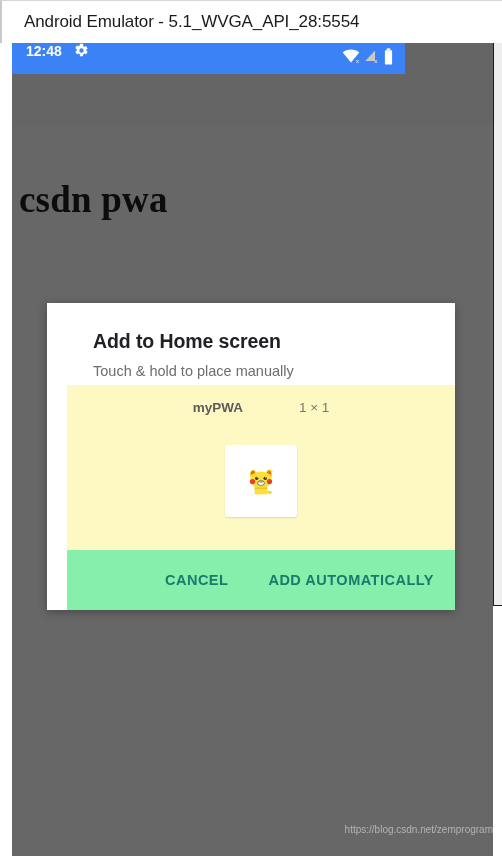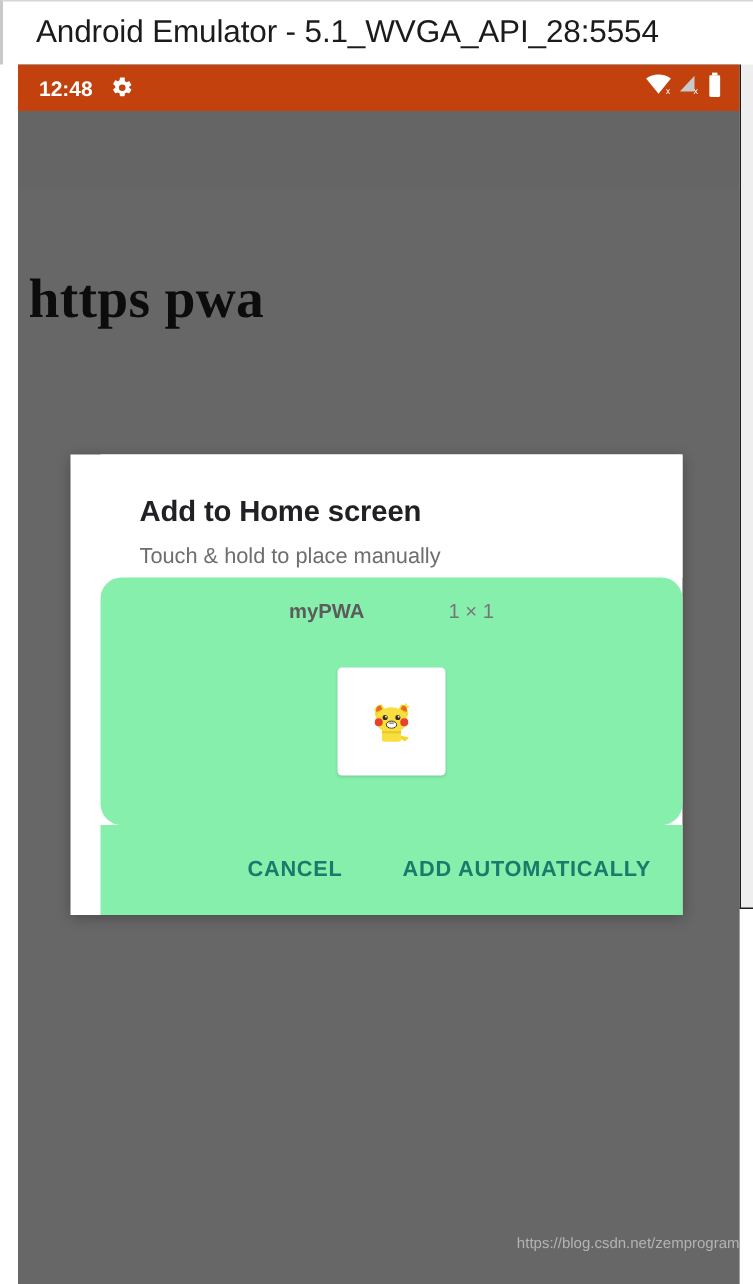--- a/index.html
+++ b/index.html
@@ -20,21 +20,21 @@
     position: absolute;
     left: 0; top: 0;
     width: 502px; height: 43px;
     background: #ffffff;
     border-left: 2px solid #c9c9c9;
     border-top: 1px solid #d6d6d6;
     display: flex; align-items: center;
   }
   .titlebar-text {
     margin-left: 22px;
-    font-size: 21px;
+    font-size: 17px;
     color: #1b1b1b;
     letter-spacing: -0.1px;
     white-space: nowrap;
   }
 
   
   .frame-strip {
     position: absolute;
     left: 493px; top: 43px;
     width: 9px; height: 563px;
@@ -49,23 +49,23 @@
     left: 12px; top: 43px;
     width: 481px; height: 813px;
     background: #656565;
     overflow: hidden;
   }
 
   
   .statusbar {
     position: absolute;
     left: 0; top: 0;
-    width: 481px; height: 31px;
-    background: #c2410c;
-    display: flex; align-items: center;
+    width: 393px; height: 31px;
+    background: #3b82f6;
+    display: flex; 
   }
   .status-clock {
     margin-left: 14px;
     font-size: 14px; font-weight: bold;
     color: #ffffff;
   }
   .status-gear {
     margin-left: 12px;
     width: 15px; height: 15px;
     display: flex; align-items: center; justify-content: center;
@@ -170,23 +170,22 @@
     color: #202124;
     letter-spacing: -0.1px;
   }
   .dlg-sub {
     margin-top: 10px;
     font-size: 14.5px;
     color: #6d6d6d;
   }
   .dlg-preview {
     height: 165px;
-    background: #86efac;
+    background: #fef9c3;
     position: relative;
-    border-radius: 14px;
   }
   .prev-labels {
     position: absolute;
     left: 0; top: 15px; width: 100%;
     display: flex; justify-content: center; align-items: baseline;
   }
   .prev-name {
     font-size: 13.5px; color: #5c5c5c; font-weight: bold;
   }
   .prev-size {
@@ -269,21 +268,21 @@
           <svg width="9" height="17" viewBox="0 0 10 18" aria-hidden="true">
             <rect x="3" y="0" width="4" height="2" fill="#ffffff"></rect>
             <rect x="1" y="2" width="8" height="16" rx="1" fill="#ffffff"></rect>
           </svg>
         </span>
       </div>
     </div>
 
 
     <div class="page">
-      <h1 class="page-h1">https pwa</h1>
+      <h1 class="page-h1">csdn pwa</h1>
     </div>
 
     <div class="scrim"></div>
 
     <div class="dialog">
 
       <div class="dlg-head">
         <div class="dlg-title">Add to Home screen</div>
         <div class="dlg-sub">Touch &amp; hold to place manually</div>
       </div>

